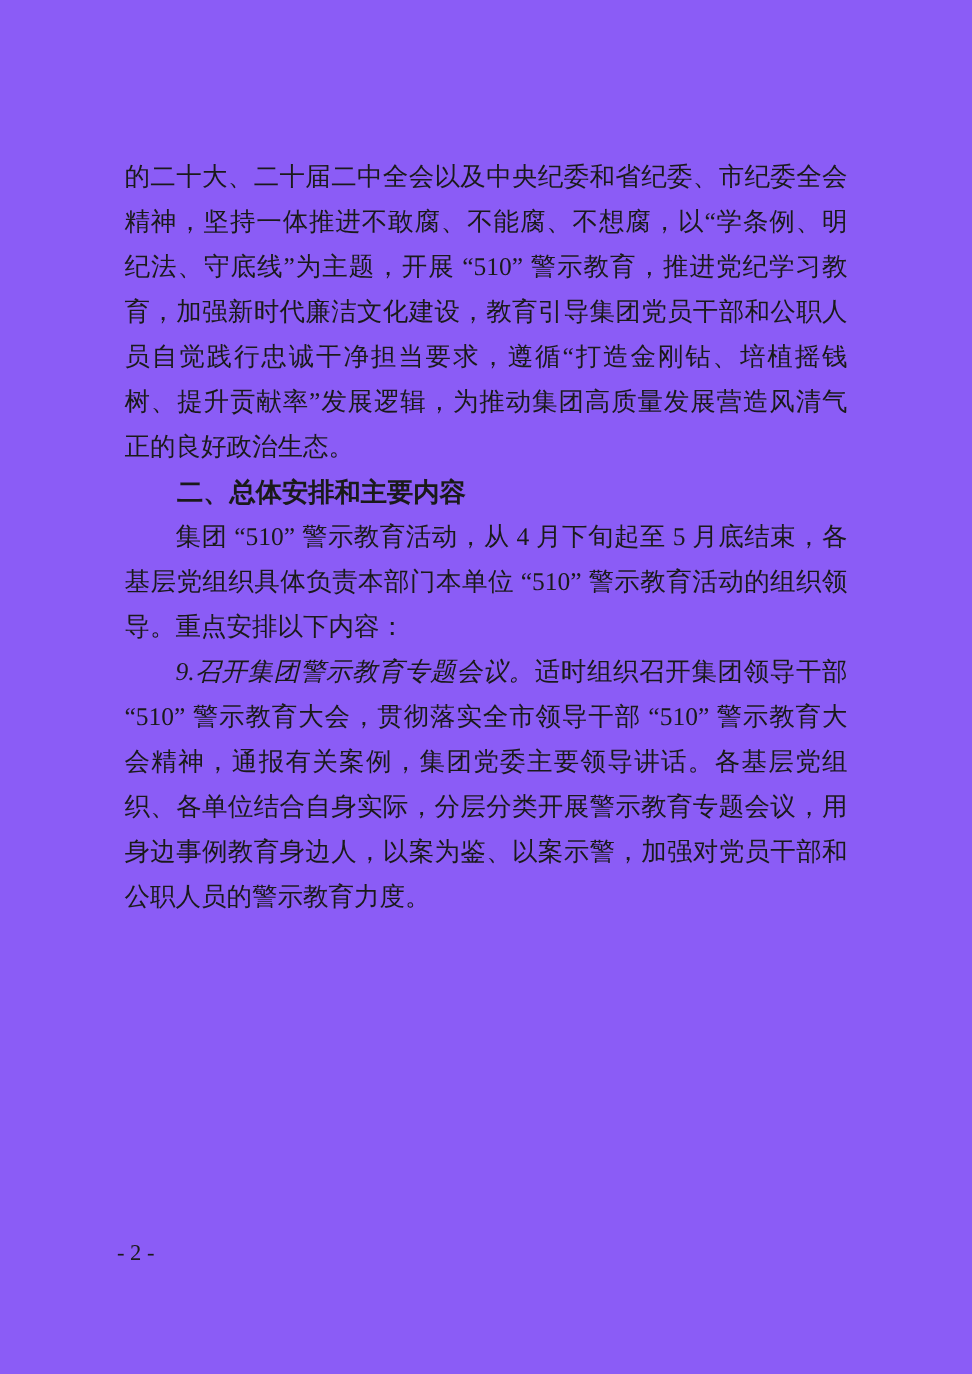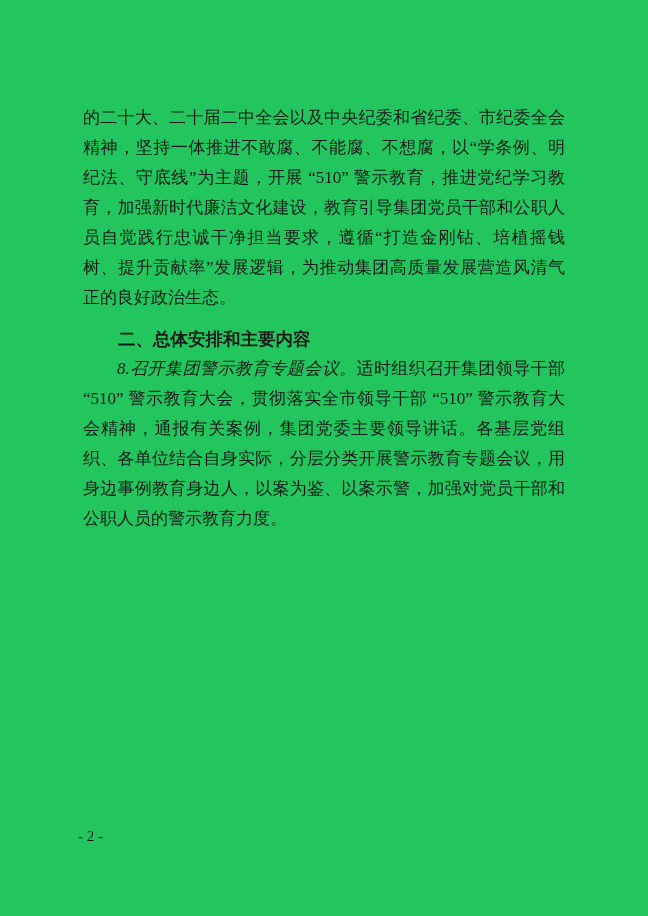--- a/index.html
+++ b/index.html
@@ -4,21 +4,21 @@
 <style>
   html, body {
     margin: 0;
     padding: 0;
     background: #ffffff;
   }
   .page {
     position: relative;
     width: 648px;
     height: 916px;
-    background: #22c55e;
+    background: #8b5cf6;
     overflow: hidden;
     font-family: "Liberation Serif", serif;
     color: #1a1a1a;
   }
   .content {
     position: absolute;
     top: 103px;
     left: 83px;
     width: 482px;
   }
@@ -26,21 +26,21 @@
     margin: 0;
     font-size: 17px;
     line-height: 30px;
     text-align: justify;
     text-justify: inter-ideograph;
     word-break: normal;
   }
   .no-indent { text-indent: 0; }
   .indent { text-indent: 2em; }
   .section-heading {
-    margin: 11px 0 0 0;
+    margin: 0 0 0 0;
     font-size: 17.5px;
     line-height: 30px;
     font-weight: 700;
     font-family: "Liberation Sans", sans-serif;
     text-indent: 2em;
     text-align: justify;
   }
   .item-lead {
     font-style: italic;
   }
@@ -57,22 +57,23 @@
 </head>
 <body>
 
 <div class="page">
   <div class="content">
 
     <p class="body-text no-indent">的二十大、二十届二中全会以及中央纪委和省纪委、市纪委全会精神，坚持一体推进不敢腐、不能腐、不想腐，以“学条例、明纪法、守底线”为主题，开展 “510” 警示教育，推进党纪学习教育，加强新时代廉洁文化建设，教育引导集团党员干部和公职人员自觉践行忠诚干净担当要求，遵循“打造金刚钻、培植摇钱树、提升贡献率”发展逻辑，为推动集团高质量发展营造风清气正的良好政治生态。</p>
 
     <h2 class="section-heading">二、总体安排和主要内容</h2>
 
+    <p class="body-text indent">集团 “510” 警示教育活动，从 4 月下旬起至 5 月底结束，各基层党组织具体负责本部门本单位 “510” 警示教育活动的组织领导。重点安排以下内容：</p>
 
-    <p class="body-text indent"><span class="item-lead">8.召开集团警示教育专题会议。</span><span>适时组织召开集团领导干部 “510” 警示教育大会，贯彻落实全市领导干部 “510” 警示教育大会精神，通报有关案例，集团党委主要领导讲话。各基层党组织、各单位结合自身实际，分层分类开展警示教育专题会议，用身边事例教育身边人，以案为鉴、以案示警，加强对党员干部和公职人员的警示教育力度。</span></p>
+    <p class="body-text indent"><span class="item-lead">9.召开集团警示教育专题会议。</span><span>适时组织召开集团领导干部 “510” 警示教育大会，贯彻落实全市领导干部 “510” 警示教育大会精神，通报有关案例，集团党委主要领导讲话。各基层党组织、各单位结合自身实际，分层分类开展警示教育专题会议，用身边事例教育身边人，以案为鉴、以案示警，加强对党员干部和公职人员的警示教育力度。</span></p>
 
 
   </div>
 
   <div class="footer">
     <span class="page-number">- 2 -</span>
   </div>
 </div>
 
 </body></html>

